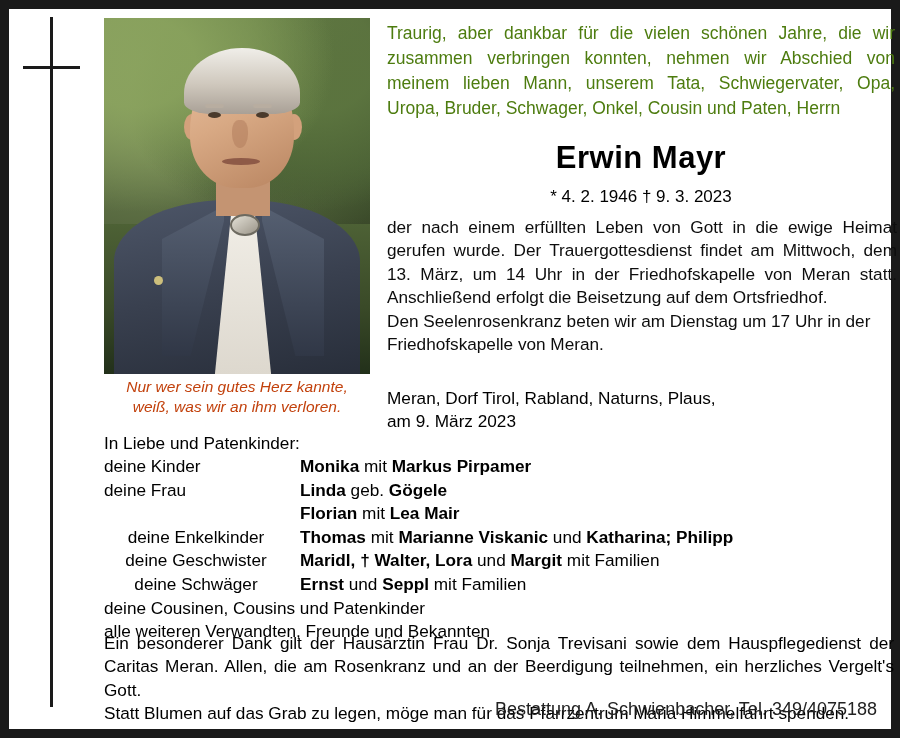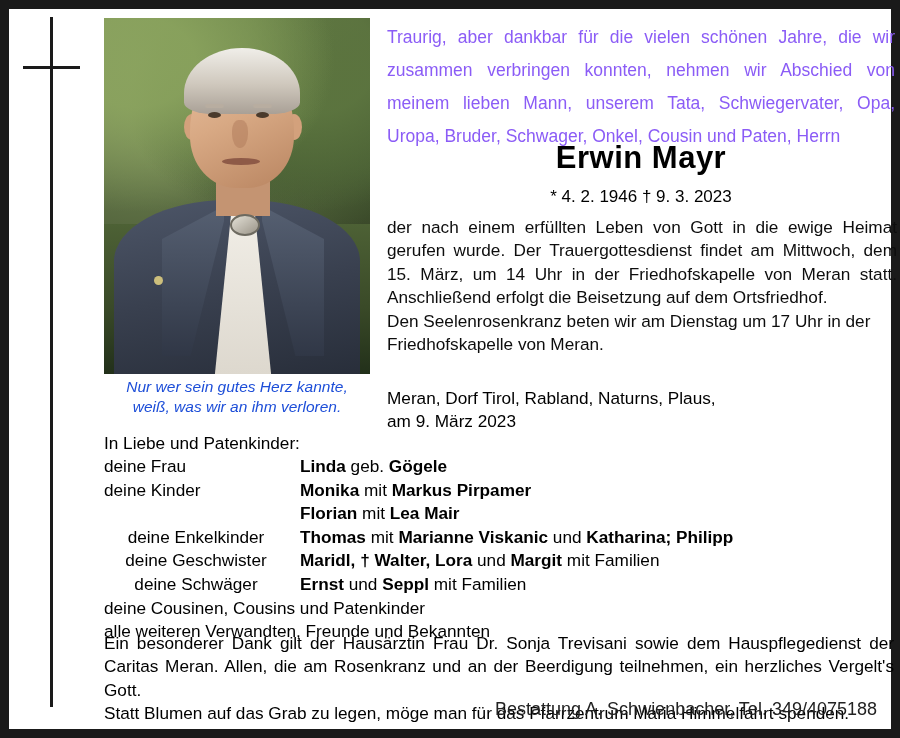--- a/index.html
+++ b/index.html
@@ -209,33 +209,33 @@
 
   .caption {
     position: absolute;
     left: 90px;
     top: 368px;
     width: 276px;
     text-align: center;
     font-style: italic;
     font-size: 15.5px;
     line-height: 20px;
-    color: #1d4ed8;
+    color: #c2410c;
   }
 
   
   .lead {
     position: absolute;
     left: 378px;
     top: 12px;
     width: 508px;
     font-size: 17.5px;
-    line-height: 33px;
+    line-height: 25px;
     text-align: justify;
-    color: #8b5cf6;
+    color: #4d7c0f;
   }
   .name {
     position: absolute;
     left: 378px;
     top: 131px;
     width: 508px;
     text-align: center;
     font-size: 31px;
     font-weight: bold;
     letter-spacing: 0.5px;
@@ -354,39 +354,39 @@
       <div>weiß, was wir an ihm verloren.</div>
     </div>
 
     <div class="lead">Traurig, aber dankbar für die vielen schönen Jahre, die wir zusammen verbringen konnten, nehmen wir Abschied von meinem lieben Mann, unserem Tata, Schwiegervater, Opa, Uropa, Bruder, Schwager, Onkel, Cousin und Paten, Herrn</div>
 
     <div class="name">Erwin Mayr</div>
 
     <div class="dates">* 4. 2. 1946    † 9. 3. 2023</div>
 
     <div class="body2">
-      <div>der nach einem erfüllten Leben von Gott in die ewige Heimat gerufen wurde. Der Trauergottesdienst findet am Mittwoch, dem 15. März, um 14 Uhr in der Friedhofskapelle von Meran statt. Anschließend erfolgt die Beisetzung auf dem Ortsfriedhof.</div>
+      <div>der nach einem erfüllten Leben von Gott in die ewige Heimat gerufen wurde. Der Trauergottesdienst findet am Mittwoch, dem 13. März, um 14 Uhr in der Friedhofskapelle von Meran statt. Anschließend erfolgt die Beisetzung auf dem Ortsfriedhof.</div>
       <div class="nojust">Den Seelenrosenkranz beten wir am Dienstag um 17 Uhr in der Friedhofskapelle von Meran.</div>
     </div>
 
     <div class="places">
       <div>Meran, Dorf Tirol, Rabland, Naturns, Plaus,</div>
       <div>am 9. März 2023</div>
     </div>
 
     <div class="family-intro">In Liebe und Patenkinder:</div>
 
     <div class="family">
       <div class="frow">
+        <span class="frole">deine Kinder</span>
+        <span class="fnames"><b>Monika</b> mit <b>Markus Pirpamer</b></span>
+      </div>
+      <div class="frow">
         <span class="frole">deine Frau</span>
         <span class="fnames"><b>Linda</b> geb. <b>Gögele</b></span>
-      </div>
-      <div class="frow">
-        <span class="frole">deine Kinder</span>
-        <span class="fnames"><b>Monika</b> mit <b>Markus Pirpamer</b></span>
       </div>
       <div class="frow">
         <span class="frole"></span>
         <span class="fnames"><b>Florian</b> mit <b>Lea Mair</b></span>
       </div>
       <div class="frow">
         <span class="frole right">deine Enkelkinder</span>
         <span class="fnames fwide"><b>Thomas</b> mit <b>Marianne Viskanic</b> und <b>Katharina; Philipp</b></span>
       </div>
       <div class="frow">

